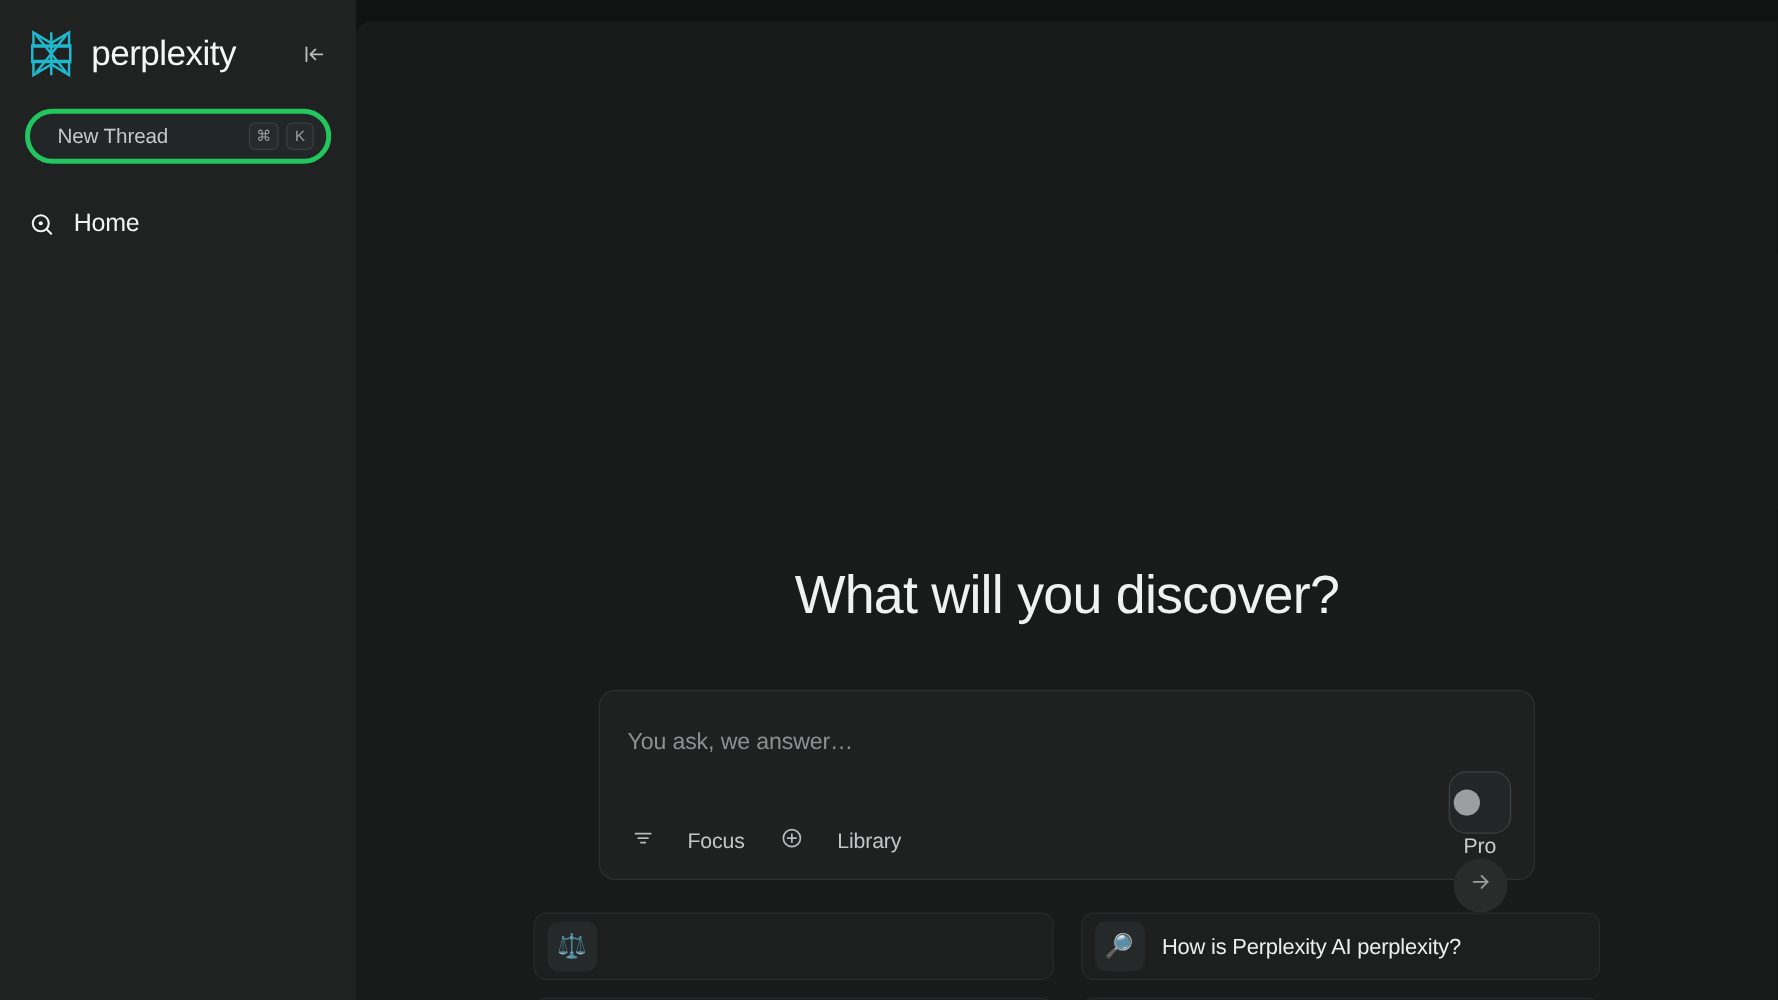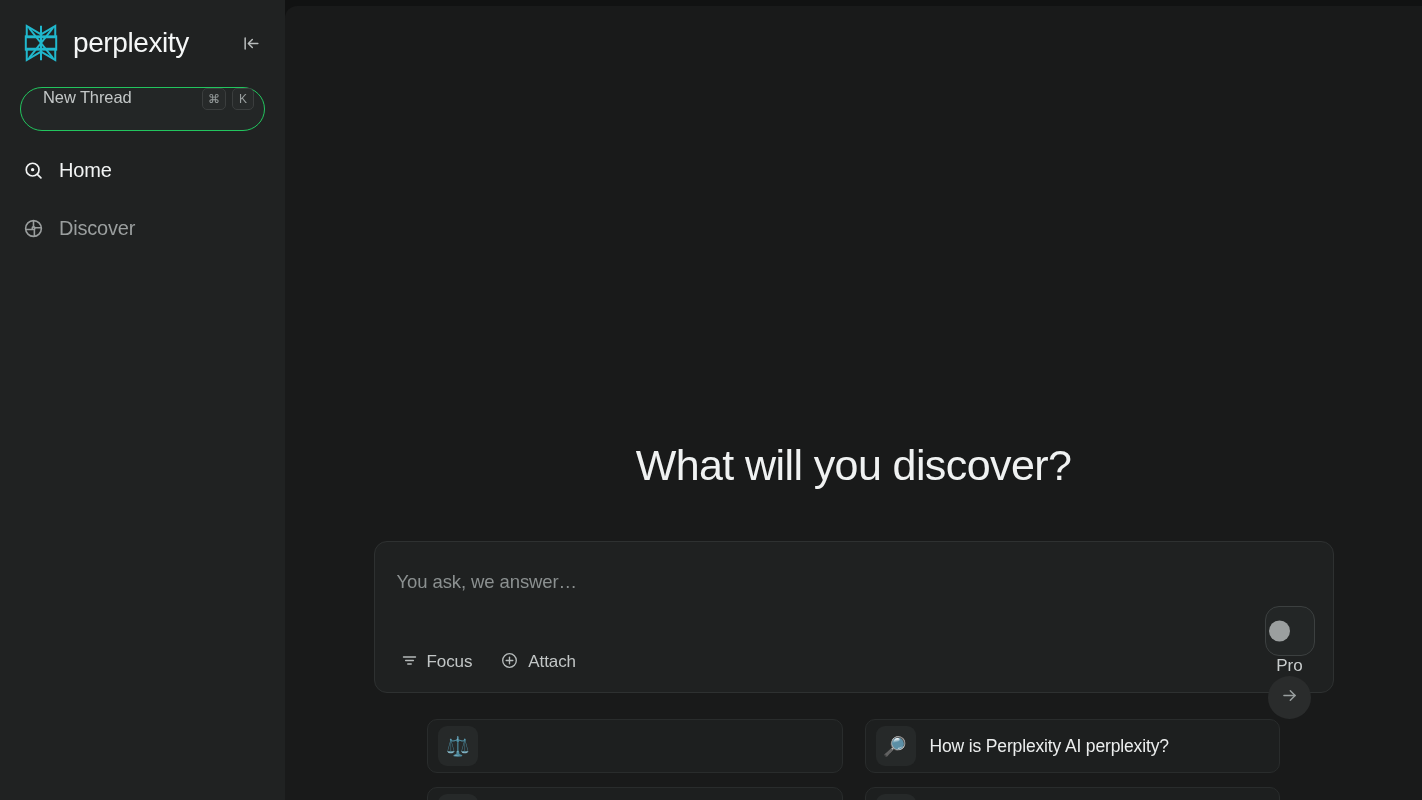--- a/index.html
+++ b/index.html
@@ -61,24 +61,24 @@
     display: flex;
     align-items: center;
     justify-content: center;
     cursor: pointer;
   }
 
   
   .new-thread {
     height: 44px;
     border-radius: 22px;
-    border: 1px solid #22c55e;
+    border: 4px solid #22c55e;
     background: #232626;
     display: flex;
-    align-items: flex-start;
+    align-items: center;
     padding: 0 10px 0 22px;
     cursor: pointer;
     margin-top: 1px;
   }
   .new-thread-label {
     font-size: 16.5px;
     color: #c3c7c7;
     letter-spacing: -0.1px;
     white-space: nowrap;
   }
@@ -103,20 +103,21 @@
   }
 
   
   .nav {
     margin-top: 28px;
     display: flex;
     flex-direction: column;
   }
   .nav-item {
     display: flex;
+    align-items: center;
     height: 40px;
     margin-bottom: 18px;
     cursor: pointer;
     padding-left: 2px;
   }
   .nav-icon {
     width: 22px;
     height: 22px;
     flex: 0 0 22px;
     display: flex;
@@ -131,21 +132,21 @@
   }
   .nav-item.active .nav-label { color: #f2f4f4; }
   .nav-item.active .nav-icon  { color: #f2f4f4; }
   .nav-item.idle .nav-label   { color: #9a9e9e; }
   .nav-item.idle .nav-icon    { color: #9a9e9e; }
 
   
   .main-wrap {
     flex: 1 1 auto;
     height: 800px;
-    padding-top: 6px;
+    padding-top: 17px;
     position: relative;
   }
   .main {
     width: 100%;
     height: 794px;
     background: #191a1a;
     border-top-left-radius: 12px;
     position: relative;
     overflow: hidden;
   }
@@ -166,21 +167,21 @@
     font-weight: 300;
     color: #f0f2f2;
     letter-spacing: -0.6px;
     line-height: 1;
     white-space: nowrap;
   }
 
   
   .askbox {
     margin-top: 54px;
-    width: 960px;
+    width: 749px;
     height: 152px;
     background: #1f2121;
     border: 1px solid #2e3131;
     border-radius: 13px;
     position: relative;
     cursor: text;
   }
   .ask-placeholder {
     position: absolute;
     left: 22px;
@@ -193,21 +194,21 @@
     position: absolute;
     left: 0; right: 0; bottom: 0;
     height: 60px;
     display: flex;
     align-items: center;
     padding: 0 14px 0 20px;
   }
   .tool-btn {
     display: flex;
     align-items: center;
-    gap: 9px;
+    gap: 27px;
     height: 34px;
     padding: 0 6px;
     border-radius: 8px;
     cursor: pointer;
     color: #b6bbbb;
   }
   .tool-btn + .tool-btn { margin-left: 16px; }
   .tool-label {
     font-size: 17px;
     letter-spacing: -0.1px;
@@ -348,33 +349,20 @@
         <span class="nav-icon">
           <svg viewBox="0 0 24 24" width="21" height="21" fill="none" stroke="currentColor" stroke-width="1.9" stroke-linecap="round">
             <circle cx="11" cy="11" r="7.3"></circle>
             <circle cx="11" cy="11" r="1.9" fill="currentColor" stroke="none"></circle>
             <path d="M16.4 16.4 L20.5 20.5"></path>
           </svg>
         </span>
         <span class="nav-label">Home</span>
       </div>
 
-      <div class="nav-item idle">
-        <span class="nav-icon">
-          <svg viewBox="0 0 24 24" width="21" height="21" fill="none" stroke="currentColor" stroke-width="1.8" stroke-linecap="round">
-            <circle cx="12" cy="12" r="9"></circle>
-            <path d="M12 3.2 L12 10"></path>
-            <path d="M3.4 13.2 L11 13.2"></path>
-            <path d="M13.4 11.2 L20.6 11.2"></path>
-            <path d="M13 12.4 L13 20.8"></path>
-            <circle cx="12" cy="11.6" r="1.5"></circle>
-          </svg>
-        </span>
-        <span class="nav-label">Discover</span>
-      </div>
 
 
     </nav>
   </aside>
 
   <div class="main-wrap">
     <main class="main">
       <div class="center-col">
 
         <h1 class="headline">What will you discover?</h1>
@@ -396,21 +384,21 @@
             </div>
 
             <div class="tool-btn">
               <span>
                 <svg viewBox="0 0 24 24" width="19" height="19" fill="none" stroke="#b6bbbb" stroke-width="1.7" stroke-linecap="round">
                   <circle cx="12" cy="12" r="8.6"></circle>
                   <path d="M12 7.8 L12 16.2"></path>
                   <path d="M7.8 12 L16.2 12"></path>
                 </svg>
               </span>
-              <span class="tool-label">Attach</span>
+              <span class="tool-label">Library</span>
             </div>
 
             <div class="toolbar-right">
               <div class="toggle">
                 <span class="toggle-knob"></span>
               </div>
               <span class="pro-label">Pro</span>
               <div class="submit-btn">
                 <span>
                   <svg viewBox="0 0 24 24" width="19" height="19" fill="none" stroke="#9aa0a0" stroke-width="1.9" stroke-linecap="round" stroke-linejoin="round">

